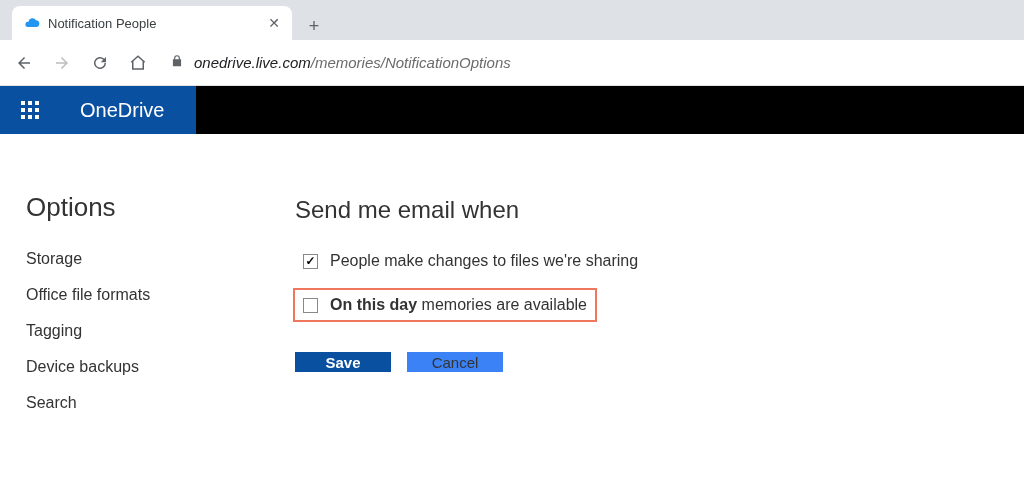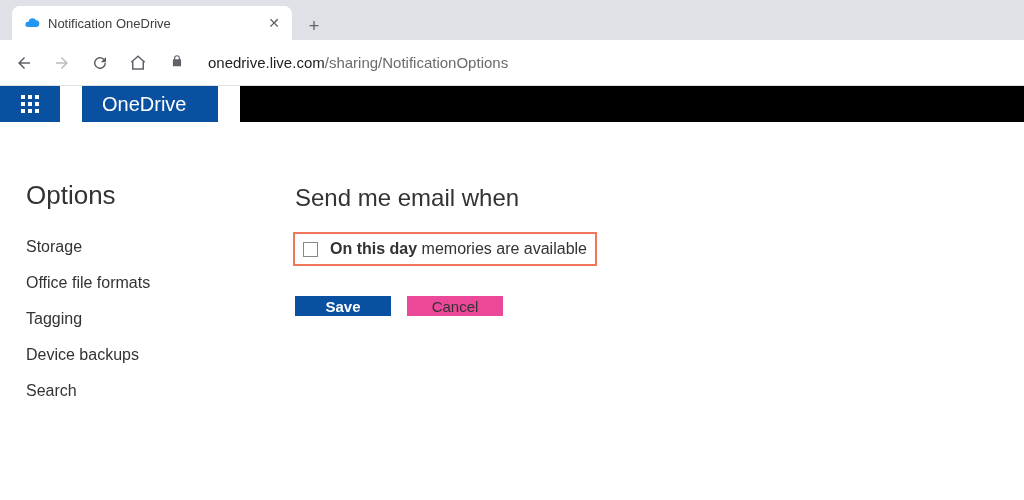--- a/index.html
+++ b/index.html
@@ -9,28 +9,28 @@
     .chrome { background: #dee1e6; display: flex; flex-direction: column; }
     .tabstrip { display: flex; align-items: flex-end; height: 40px; padding-left: 12px; gap: 8px; }
     .tab { background: #fff; border-radius: 8px 8px 0 0; height: 34px; width: 280px; display: flex; align-items: center; padding: 0 12px; gap: 8px; position: relative; }
     .tab .favicon { width: 16px; height: 16px; display:flex; align-items:center; justify-content:center; }
     .tab .title { font-size: 13px; color: #3c4043; flex: 1; white-space: nowrap; overflow: hidden; text-overflow: ellipsis; }
     .tab .close { font-size: 14px; color: #5f6368; cursor: pointer; }
     .newtab { width: 28px; height: 28px; display:flex; align-items:center; justify-content:center; color:#5f6368; font-size:18px; cursor:pointer; }
     .toolbar { background: #fff; height: 46px; display:flex; align-items:center; padding: 0 12px; gap: 14px; border-bottom: 1px solid #e3e3e3;}
     .nav-btn { width: 24px; height: 24px; display:flex; align-items:center; justify-content:center; color:#5f6368; cursor:pointer; }
     .nav-btn.disabled { color: #bdbdbd; }
-    .addr { flex:1; display:flex; align-items:center; gap:24px; padding-left: 6px; }
+    .addr { flex:1; display:flex; align-items:center; gap:10px; padding-left: 6px; font-style: italic; }
     .lock { color:#5f6368; }
     .url-host { color:#202124; font-size:15px; }
     .url-path { color:#6b6b6b; font-size:15px; }
     .addr-text { display:flex; align-items:baseline; }
 
     
-    .app-bar { display:flex; height:36px;gap:22px; }
+    .app-bar { display:flex; height:48px; }
     .waffle { width:60px; background:#0a50a1; display:flex; align-items:center; justify-content:center; cursor:pointer; }
     .waffle svg { fill:#fff; }
     .brand { background:#0a50a1; color:#fff; font-size:20px; font-weight:400; display:flex; align-items:center; padding: 0 32px 0 20px; }
     .app-bar .rest { flex:1; background:#000; }
 
     
     .content { display:flex; height: calc(500px - 40px - 46px - 48px); margin-top: 40px; }
     .sidebar { width: 255px; padding: 18px 26px; }
     .sidebar h2 { font-size: 26px; font-weight: 300; color:#333; margin-bottom: 18px; }
     .nav-list { list-style:none; }
@@ -41,34 +41,34 @@
     .option-row { display:flex; align-items:center; gap:12px; margin-bottom: 14px; padding:6px 8px; }
     .option-row.highlight { outline: 2px solid #f0765e; outline-offset: 0; width: 300px; }
     .option-row .cb { width:15px; height:15px; border:1px solid #888; display:flex; align-items:center; justify-content:center; font-size:12px; color:#000; background:#fff; cursor:pointer; }
     .option-row .cb.checked::after { content:"✓"; line-height:1; font-weight:bold; }
     .option-row .lbl { font-size:16px; color:#333; }
     .lbl .bold { font-weight:600; }
 
     .btn-row { margin-top: 32px; display:flex; gap:16px; }
     .btn { width:96px; height:20px; border:none; font-size:15px; cursor:pointer; }
     .btn.primary { background:#0a50a1; color:#fff; font-weight:600; }
-    .btn.secondary { background:#ec4899; color:#333; }
+    .btn.secondary { background:#3b82f6; color:#333; }
   </style>
 </head>
 <body>
 
 <div class="chrome">
   <div class="tabstrip">
     <div class="tab">
       <span class="favicon">
         <svg viewBox="0 0 24 24" width="16" height="16">
             <path fill="#2196f3" d="M19 18H6a4 4 0 1 1 .8-7.93A6 6 0 0 1 18 8a5 5 0 0 1 1 9.9z"></path>
           </svg>
       </span>
-      <span class="title">Notification OneDrive</span>
+      <span class="title">Notification People</span>
       <span class="close">✕</span>
     </div>
     <div class="newtab">+</div>
   </div>
   <div class="toolbar">
     <div class="nav-btn">
       <svg width="18" height="18" viewBox="0 0 24 24">
           <path fill="currentColor" d="M20 11H7.83l5.59-5.59L12 4l-8 8 8 8 1.41-1.41L7.83 13H20z"></path>
         </svg>
     </div>
@@ -88,21 +88,21 @@
         </svg>
     </div>
     <div class="addr">
       <span class="lock">
         <svg width="14" height="14" viewBox="0 0 24 24">
             <path fill="currentColor" d="M17 9V7a5 5 0 0 0-10 0v2H5v12h14V9zm-8 0V7a3 3 0 0 1 6 0v2z"></path>
           </svg>
       </span>
       <span class="addr-text">
         <span class="url-host">onedrive.live.com</span>
-          <span class="url-path">/sharing/NotificationOptions</span>
+          <span class="url-path">/memories/NotificationOptions</span>
       </span>
     </div>
   </div>
 </div>
 
 <div class="app-bar">
   <div class="waffle">
     <svg width="18" height="18" viewBox="0 0 18 18">
       <rect x="0" y="0" width="4" height="4"></rect>
         <rect x="7" y="0" width="4" height="4"></rect>
@@ -127,20 +127,24 @@
       <li>Office file formats</li>
       <li>Tagging</li>
       <li>Device backups</li>
       <li>Search</li>
     </ul>
   </aside>
 
   <main class="main">
     <h2>Send me email when</h2>
 
+    <div class="option-row">
+      <span class="cb checked"></span>
+      <span class="lbl">People make changes to files we're sharing</span>
+    </div>
 
     <div class="option-row highlight">
       <span class="cb"></span>
       <span class="lbl">
         <span class="bold">On this day</span><span> memories are available</span>
       </span>
     </div>
 
     <div class="btn-row">
       <button class="btn primary">Save</button>

